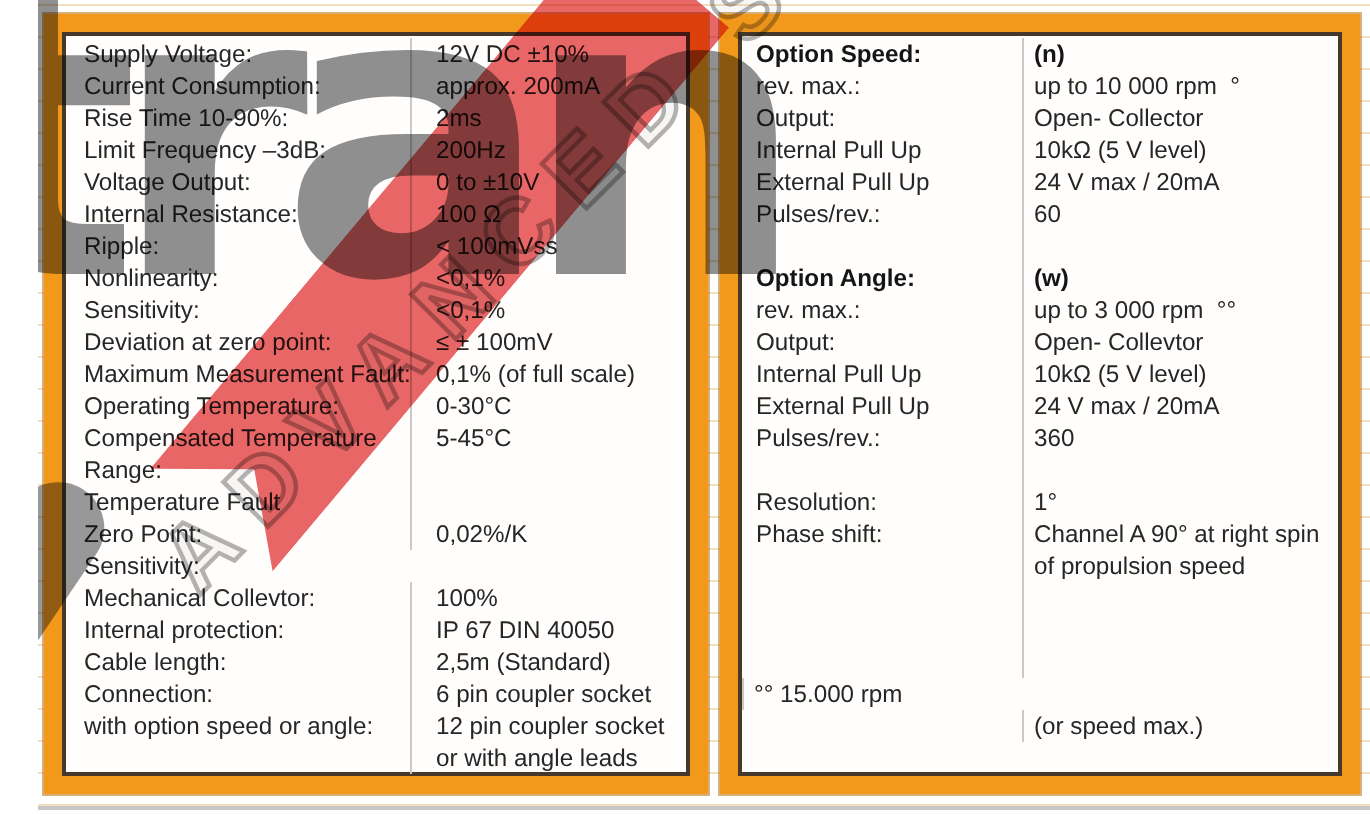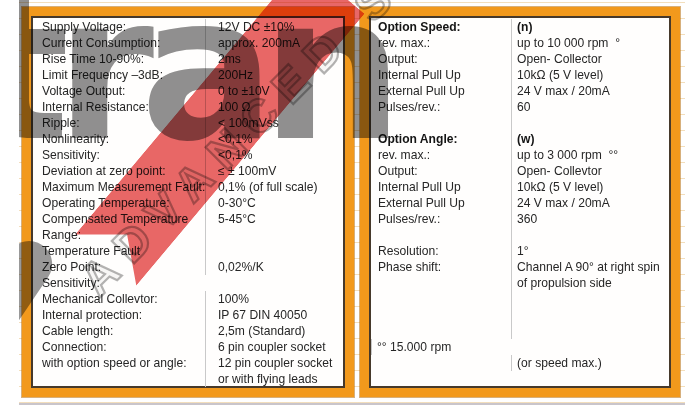--- a/index.html
+++ b/index.html
@@ -160,21 +160,21 @@
         <div class="row">
           <span class="lbl">Connection:</span>
           <span class="val">6 pin coupler socket</span>
         </div>
         <div class="row">
           <span class="lbl">with option speed or angle:</span>
           <span class="val">12 pin coupler socket</span>
         </div>
         <div class="row">
           <span class="lbl"></span>
-          <span class="val">or with flying leads</span>
+          <span class="val">or with angle leads</span>
         </div>
       </div>
   </div>
 
   <div class="panel right">
     <div class="rows">
         <div class="row bold">
           <span class="lbl">Option Speed:</span>
           <span class="val">(n)</span>
         </div>
@@ -233,21 +233,21 @@
         <div class="row">
           <span class="lbl">Resolution:</span>
           <span class="val">1°</span>
         </div>
         <div class="row">
           <span class="lbl">Phase shift:</span>
           <span class="val">Channel A 90° at right spin</span>
         </div>
         <div class="row">
           <span class="lbl"></span>
-          <span class="val">of propulsion side</span>
+          <span class="val">of propulsion speed</span>
         </div>
         <div class="row">
           <span class="lbl"></span>
           <span class="val"></span>
         </div>
         <div class="row">
           <span class="lbl"></span>
           <span class="val"></span>
         </div>
         <div class="row">

